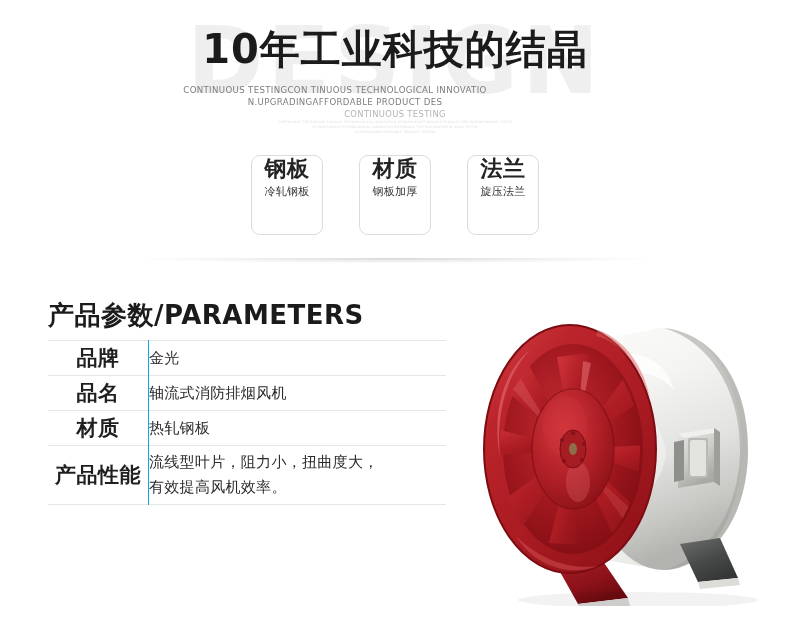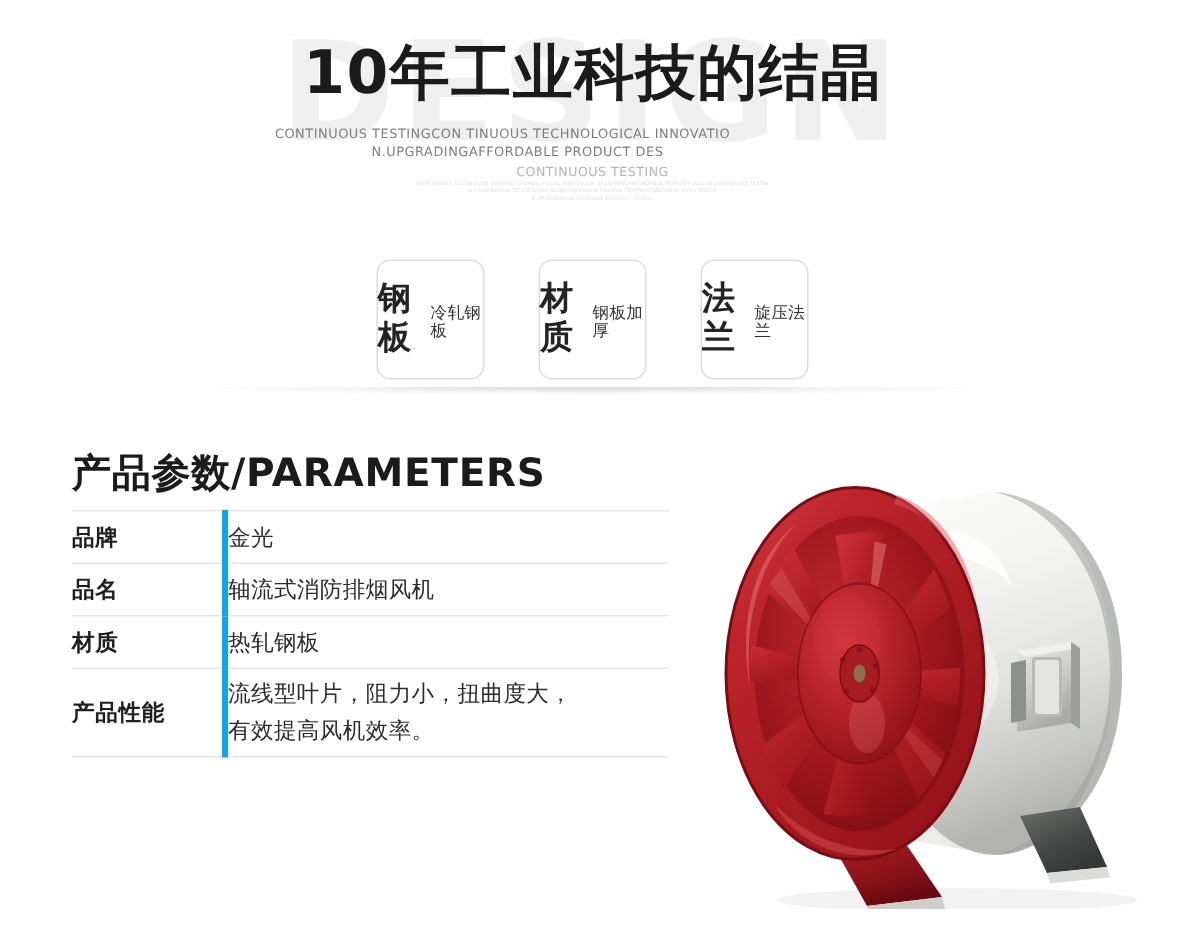--- a/index.html
+++ b/index.html
@@ -43,22 +43,22 @@
   }
   .m1{top:120px;} .m2{top:125px;} .m3{top:130px;}
 
   
   .badges{
     position:absolute;left:0;top:155px;width:790px;
     display:flex;justify-content:center;gap:36px;
   }
   .badge{
     width:72px;height:80px;border:1px solid #dcdcdc;border-radius:9px;
-    background:#fff;display:flex;flex-direction:row;
-    align-items:center;justify-content:center;box-sizing:border-box;margin-top:18px;
+    background:#fff;display:flex;flex-direction:column;
+    align-items:center;justify-content:flex-start;box-sizing:border-box;
   }
   .badge-main{font-size:22px;font-weight:bold;color:#232323;line-height:1.18;letter-spacing:.5px;}
   .badge-sub{font-size:11px;color:#333;margin-top:4px;line-height:1.1;letter-spacing:.2px;}
 
   .divider{
     position:absolute;left:0;top:258px;width:790px;height:9px;
     background:
       radial-gradient(ellipse 330px 7px at 50% 0%, rgba(0,0,0,.16) 0%, rgba(0,0,0,.06) 45%, rgba(0,0,0,0) 80%);
   }
 
@@ -72,23 +72,23 @@
   }
 
   .ptable{
     position:absolute;left:48px;top:62px;width:398px;
     border-collapse:collapse;table-layout:fixed;
   }
   .ptable tr{border-top:1px solid #e6e6e6;}
   .ptable tr:last-child{border-bottom:1px solid #e6e6e6;}
   .ptable td{padding:0;vertical-align:middle;}
   .k{
-    width:100px;text-align:left;
-    font-size:15px;font-weight:bold;color:#1f1f1f;
-    border-right:4px solid #0ea5e9;
+    width:100px;text-align:center;
+    font-size:21px;font-weight:bold;color:#1f1f1f;
+    border-right:1px solid #0ea5e9;
     letter-spacing:.5px;
   }
   .v{
     padding-left:16px;font-size:15px;color:#2b2b2b;line-height:1.65;
     letter-spacing:.3px;
   }
   .r-short td{height:34px;}
   .r-tall td{height:58px;}
   .v span{display:block;}
 

